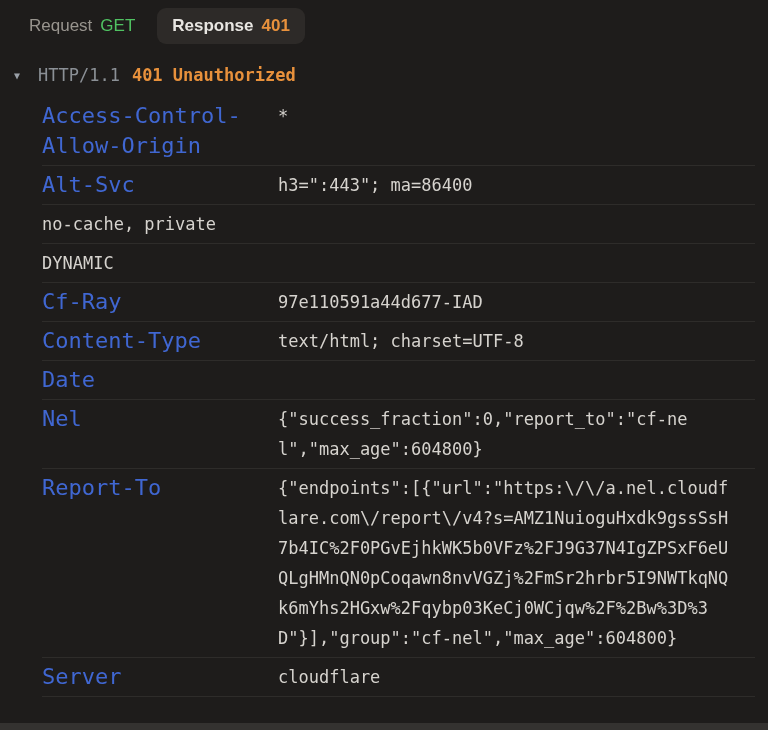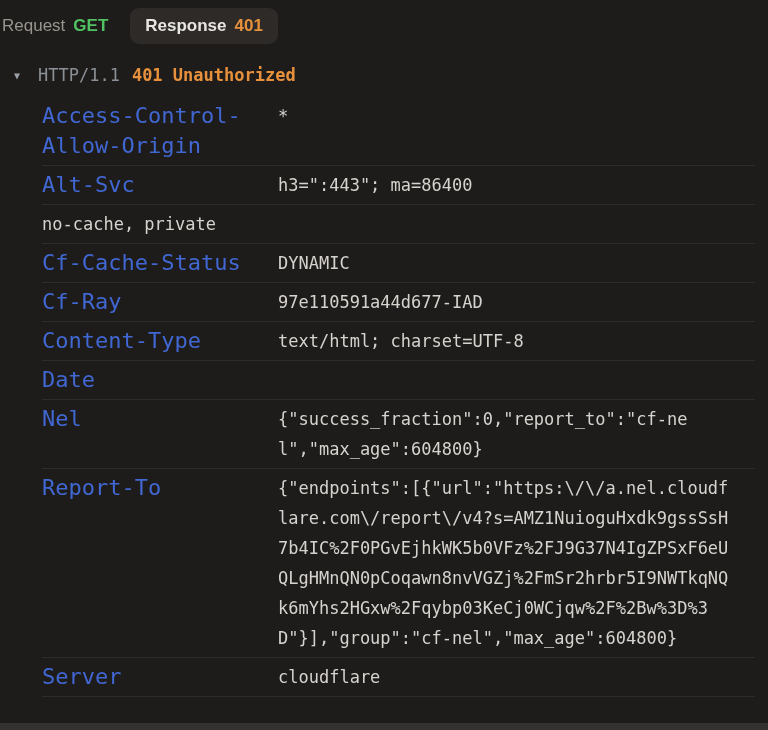--- a/index.html
+++ b/index.html
@@ -21,37 +21,37 @@
     width: 768px;
     height: 730px;
     background: var(--background);
     overflow: hidden;
     position: relative;
     font-family: "Liberation Sans", sans-serif;
   }
   .tabbar {
     display: flex;
     align-items: center;
-    padding: 8px 0 0 2px;
+    padding: 8px 0 0 29px;
     gap: 22px;
     font-size: 17px;
   }
   .tab {
     display: flex;
     align-items: center;
     gap: 8px;
     padding: 8px 15px;
     border-radius: 9px;
     cursor: pointer;
   }
   .tab.inactive { padding-left: 0; padding-right: 0; }
   .tab.active { background: var(--tab-active-bg); }
   .tab-title { color: var(--muted-text); }
   .tab.active .tab-title { color: var(--white-text); font-weight: 700; }
-  .method { color: var(--method-green); font-weight: 700; }
+  .method { color: var(--method-green); font-weight: 400; }
   .status-badge { color: var(--status-orange); font-weight: 700; }
   .status-line {
     margin: 21px 0 0 14px;
     display: flex;
     align-items: center;
     font-family: "DejaVu Sans Mono", monospace;
     font-size: 17px;
   }
   .caret {
     color: #9aa0a8;
@@ -127,21 +127,20 @@
   <div class="header-row">
     <div class="header-name">Alt-Svc</div>
     <div class="header-value">h3=":443"; ma=86400</div>
   </div>
 
   <div class="header-row">
     <div class="header-value">no-cache, private</div>
   </div>
 
   <div class="header-row">
-    <div class="header-name">Cf-Cache-Status</div>
     <div class="header-value">DYNAMIC</div>
   </div>
 
   <div class="header-row">
     <div class="header-name">Cf-Ray</div>
     <div class="header-value">97e110591a44d677-IAD</div>
   </div>
 
 
   <div class="header-row">

